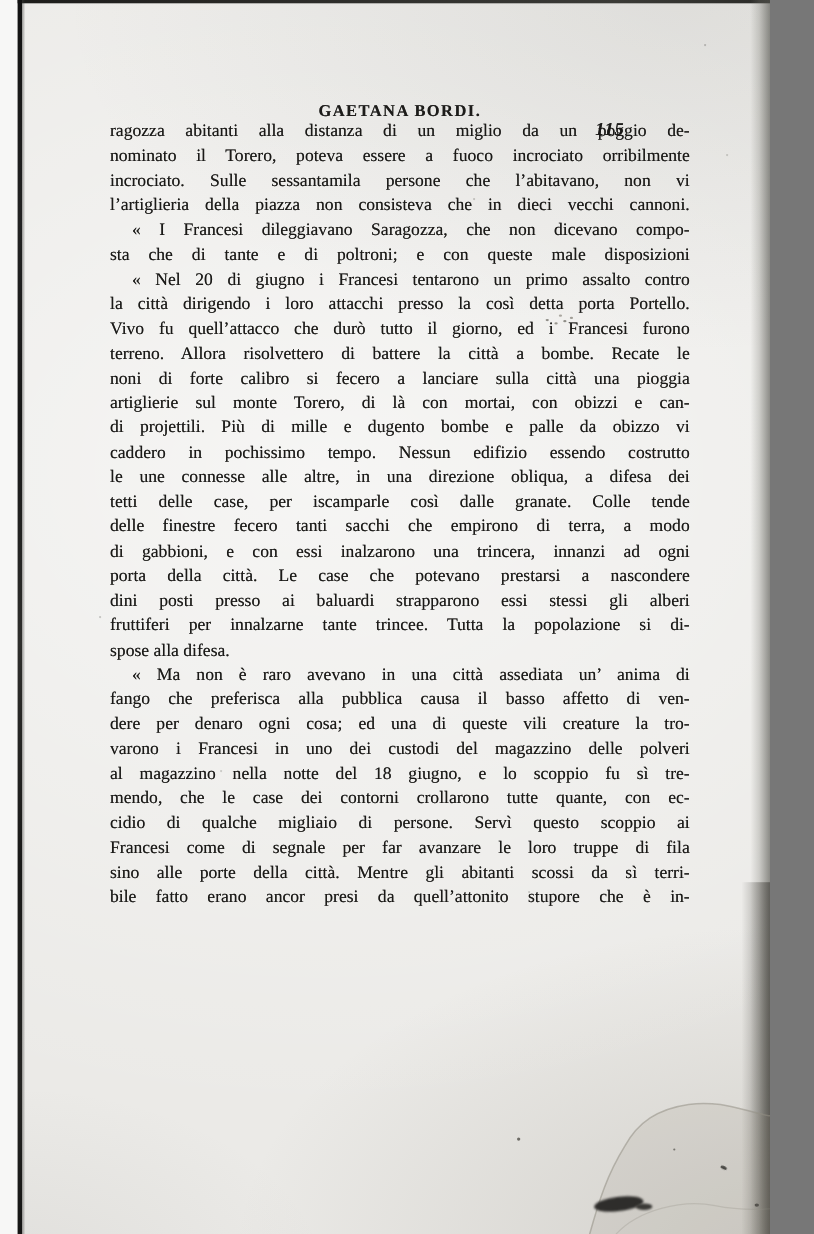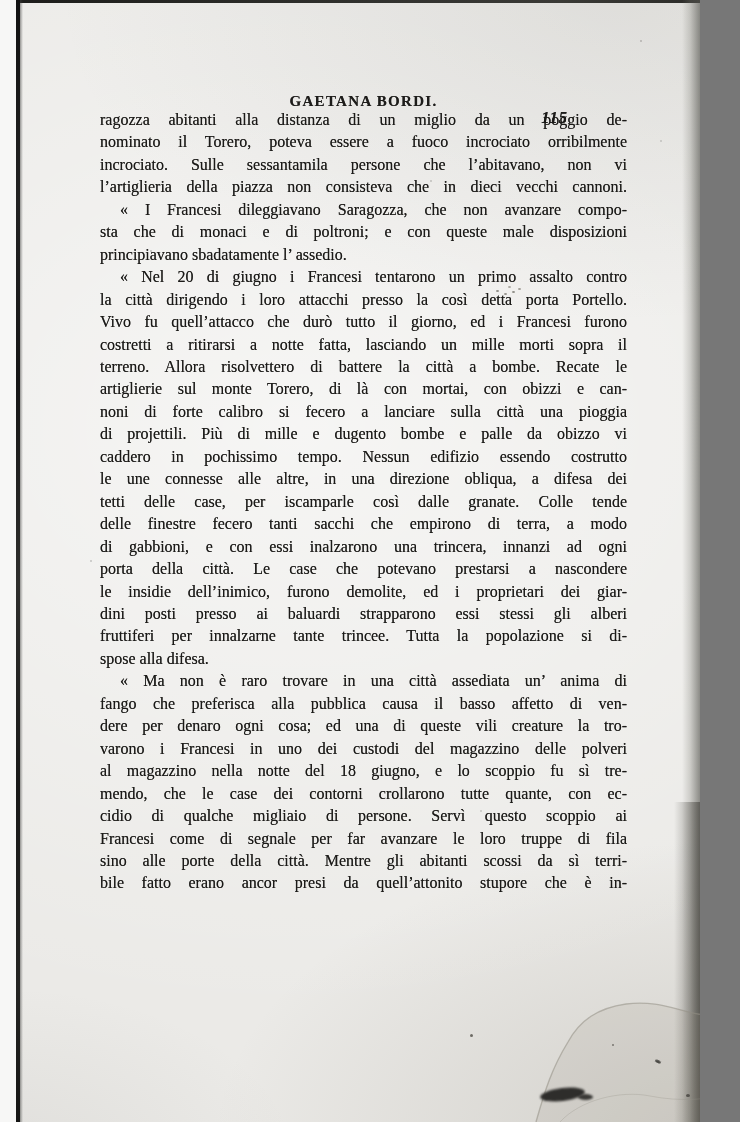--- a/index.html
+++ b/index.html
@@ -67,42 +67,39 @@
   <div class="header">
     <span class="title">GAETANA BORDI.</span>
   </div>
   <div class="pagenum">115</div>
 
   <div class="text-block">
     <div class="line">ragozza abitanti alla distanza di un miglio da un poggio de-</div>
     <div class="line">nominato il Torero, poteva essere a fuoco incrociato orribilmente</div>
     <div class="line">incrociato. Sulle sessantamila persone che l’abitavano, non vi</div>
     <div class="line">l’artiglieria della piazza non consisteva che in dieci vecchi cannoni.</div>
-    <div class="line indent">« I Francesi dileggiavano Saragozza, che non avanzare compo-</div>
-    <div class="line">sta che di monaci e di poltroni; e con queste male disposizioni</div>
-    <div class="line short">principiavano sbadatamente l’ assedio.</div>
+    <div class="line indent">« I Francesi dileggiavano Saragozza, che non dicevano compo-</div>
+    <div class="line">sta che di tante e di poltroni; e con queste male disposizioni</div>
     <div class="line indent">« Nel 20 di giugno i Francesi tentarono un primo assalto contro</div>
     <div class="line">la città dirigendo i loro attacchi presso la così detta porta Portello.</div>
     <div class="line">Vivo fu quell’attacco che durò tutto il giorno, ed i Francesi furono</div>
-    <div class="line">costretti a ritirarsi a notte fatta, lasciando un mille morti sopra il</div>
     <div class="line">terreno. Allora risolvettero di battere la città a bombe. Recate le</div>
+    <div class="line">noni di forte calibro si fecero a lanciare sulla città una pioggia</div>
     <div class="line">artiglierie sul monte Torero, di là con mortai, con obizzi e can-</div>
-    <div class="line">noni di forte calibro si fecero a lanciare sulla città una pioggia</div>
     <div class="line">di projettili. Più di mille e dugento bombe e palle da obizzo vi</div>
     <div class="line">caddero in pochissimo tempo. Nessun edifizio essendo costrutto</div>
     <div class="line">le une connesse alle altre, in una direzione obliqua, a difesa dei</div>
     <div class="line">tetti delle case, per iscamparle così dalle granate. Colle tende</div>
     <div class="line">delle finestre fecero tanti sacchi che empirono di terra, a modo</div>
     <div class="line">di gabbioni, e con essi inalzarono una trincera, innanzi ad ogni</div>
     <div class="line">porta della città. Le case che potevano prestarsi a nascondere</div>
-    <div class="line">le insidie dell’inimico, furono demolite, ed i proprietari dei giar-</div>
     <div class="line">dini posti presso ai baluardi strapparono essi stessi gli alberi</div>
     <div class="line">fruttiferi per innalzarne tante trincee. Tutta la popolazione si di-</div>
     <div class="line short">spose alla difesa.</div>
-    <div class="line indent">« Ma non è raro trovare in una città assediata un’ anima di</div>
+    <div class="line indent">« Ma non è raro avevano in una città assediata un’ anima di</div>
     <div class="line">fango che preferisca alla pubblica causa il basso affetto di ven-</div>
     <div class="line">dere per denaro ogni cosa; ed una di queste vili creature la tro-</div>
     <div class="line">varono i Francesi in uno dei custodi del magazzino delle polveri</div>
     <div class="line">al magazzino nella notte del 18 giugno, e lo scoppio fu sì tre-</div>
     <div class="line">mendo, che le case dei contorni crollarono tutte quante, con ec-</div>
     <div class="line">cidio di qualche migliaio di persone. Servì questo scoppio ai</div>
     <div class="line">Francesi come di segnale per far avanzare le loro truppe di fila</div>
     <div class="line">sino alle porte della città. Mentre gli abitanti scossi da sì terri-</div>
     <div class="line">bile fatto erano ancor presi da quell’attonito stupore che è in-</div>
   </div>

